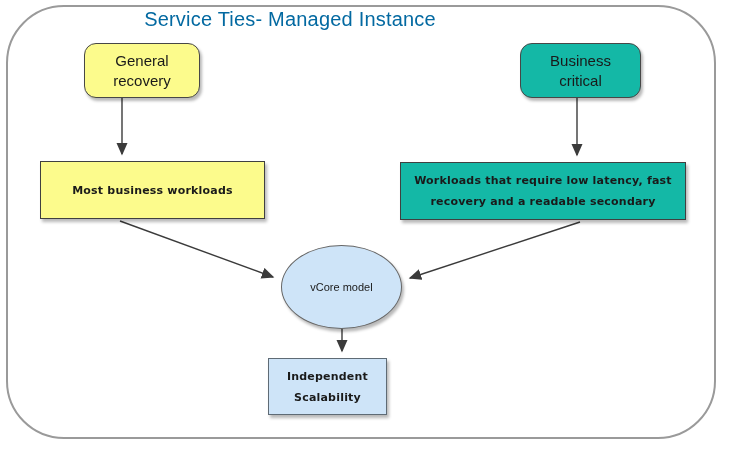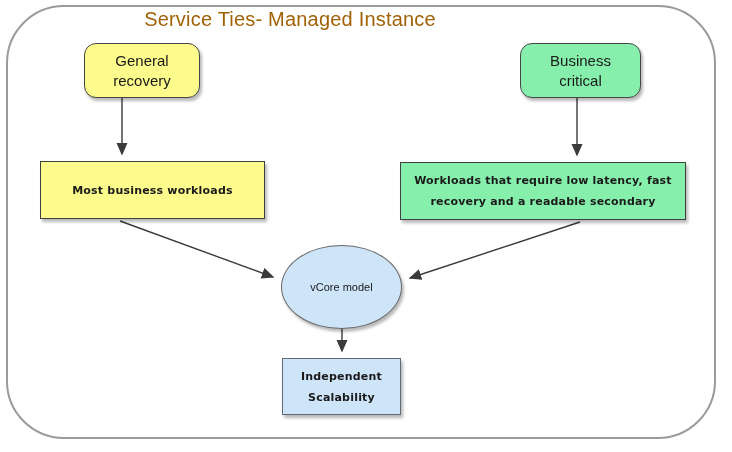--- a/index.html
+++ b/index.html
@@ -6,48 +6,48 @@
   .stage{
     position:relative;width:732px;height:452px;background:#ffffff;overflow:hidden;
     font-family:"Liberation Sans",sans-serif;color:#1a1a1a;
   }
   .outer-frame{
     position:absolute;left:6px;top:5px;width:706px;height:430px;
     border:2px solid #9a9a9a;border-radius:58px;background:#ffffff;
   }
   .diagram-title{
     position:absolute;left:0;top:8px;width:580px;text-align:center;
-    font-size:20px;letter-spacing:0.2px;color:#a16207;
+    font-size:20px;letter-spacing:0.2px;color:#0369a1;
   }
   .node{
     position:absolute;display:flex;align-items:center;justify-content:center;
     text-align:center;box-sizing:border-box;white-space:pre-line;
     box-shadow:2px 3px 3px rgba(0,0,0,0.28);
   }
   .rounded{
     border-radius:12px;border:1.5px solid #474747;
     font-size:15px;line-height:20px;
   }
   .yellow{background:#FCFB8C;}
-  .orange{background:#86efac;}
+  .orange{background:#14b8a6;}
   .blue{background:#CEE4F8;}
   .rect-label{
     border:1px solid #404040;
     font-family:"DejaVu Sans",sans-serif;font-weight:bold;
     font-size:11px;line-height:21px;letter-spacing:0.2px;
   }
   .node-general{left:84px;top:43px;width:116px;height:55px;}
   .node-business{left:520px;top:43px;width:121px;height:55px;}
   .node-most{left:40px;top:161px;width:225px;height:58px;}
   .node-latency{left:400px;top:162px;width:286px;height:58px;}
   .node-vcore{
     left:281px;top:245px;width:121px;height:84px;border-radius:50%;
     border:1.5px solid #666666;font-size:11px;
   }
-  .node-indep{left:282px;top:358px;width:119px;height:57px;border:1px solid #5f6b75;}
+  .node-indep{left:268px;top:358px;width:119px;height:57px;border:1px solid #5f6b75;}
   .arrows{position:absolute;left:0;top:0;pointer-events:none;}
   .arrows line{stroke:#3b3b3b;stroke-width:1.4;}
 </style>
 </head>
 <body>
 
 <div class="stage">
 
   <div class="outer-frame"></div>
 

